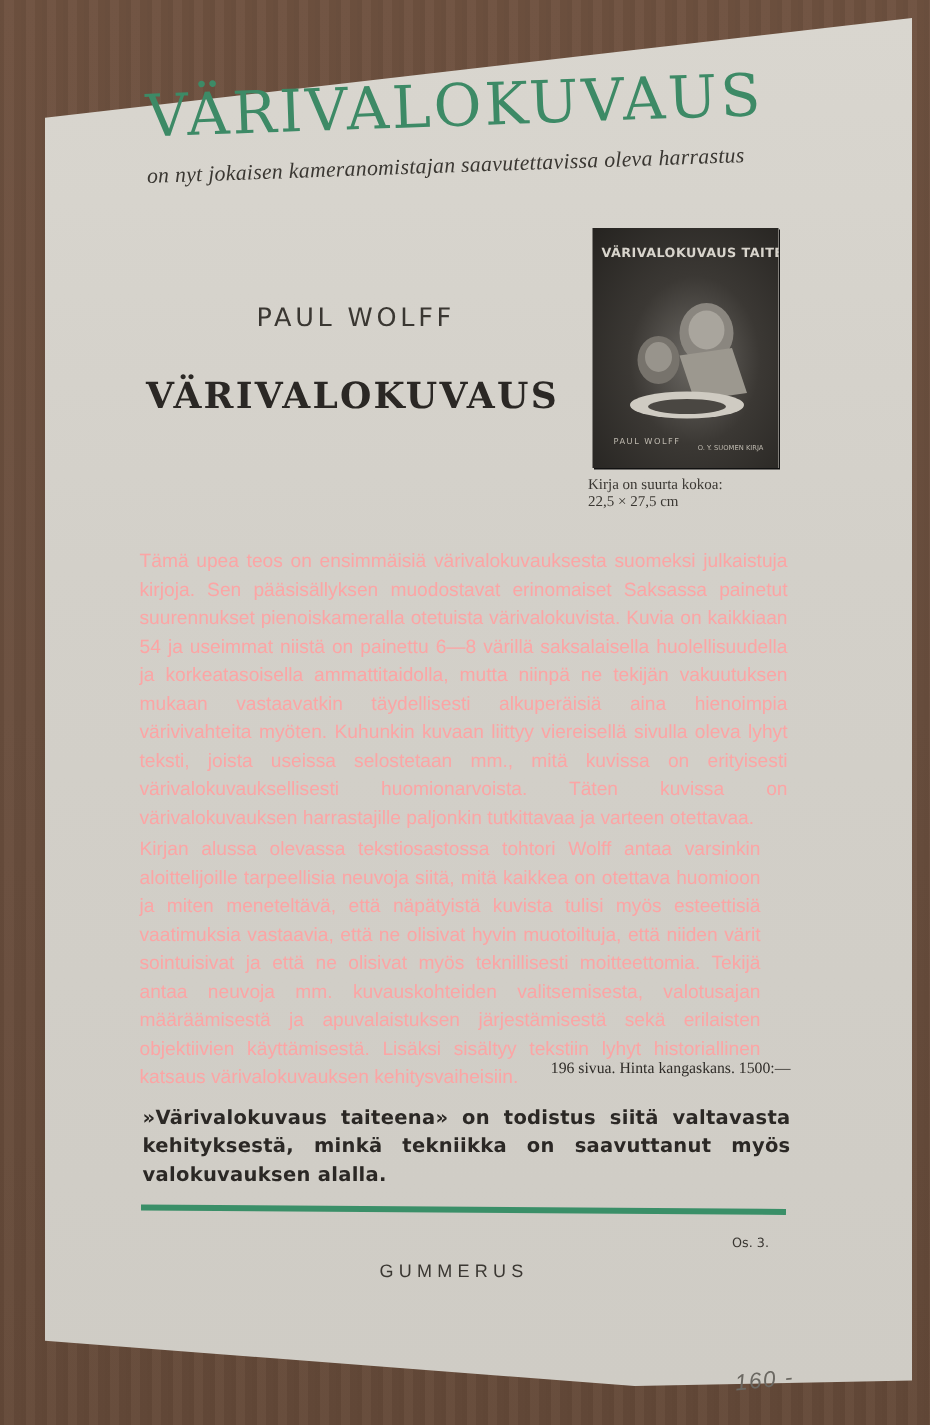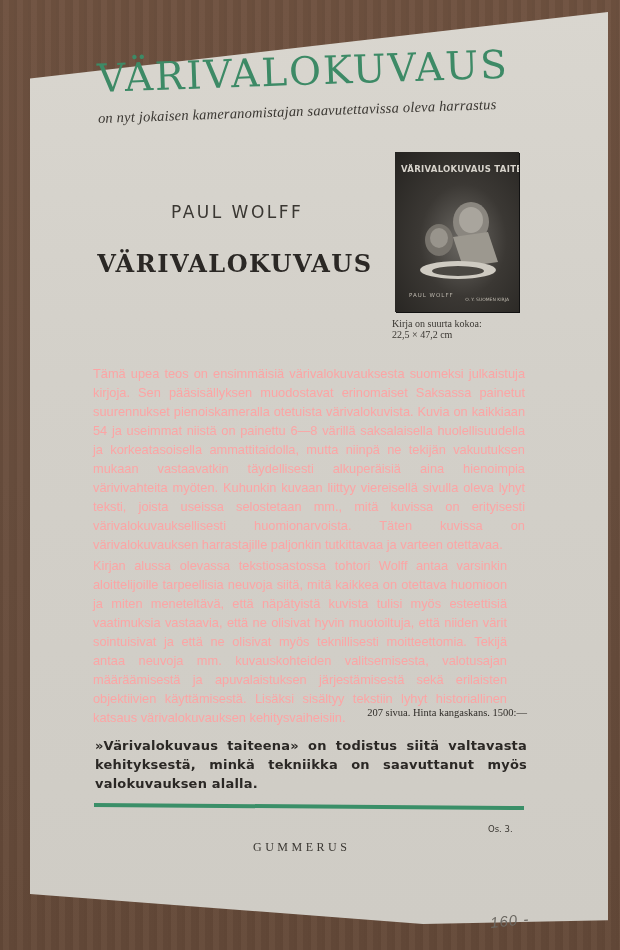--- a/index.html
+++ b/index.html
@@ -120,21 +120,21 @@
       width: 430px; height: 4px; background: #3a8f68;
       transform: rotate(0.4deg); transform-origin: left center;
     }
     .issue-code {
       position: absolute; top: 824px; left: 488px;
       font-family: "DejaVu Sans", sans-serif;
       font-size: 8.5px; color: #3a3732;
     }
     .publisher {
       position: absolute; left: 253px; top: 840px;
-      font-family: Liberation Serif, serif;
+      font-family: Liberation Sans, sans-serif;
       font-size: 12px; letter-spacing: 3.5px; color: #3a3732;
     }
     .pencil-note {
       position: absolute; left: 490px; top: 912px;
       font-family: "Liberation Sans", sans-serif;
       font-style: italic; font-size: 15px;
       color: #6b6862; letter-spacing: 1px;
       transform: rotate(-6deg);
     }
   </style>
@@ -163,27 +163,27 @@
     <path d="M40 45 L75 40 L85 70 L50 75 Z" fill="#9c988f"></path>
     <ellipse cx="45" cy="78" rx="38" ry="9" fill="#cfcbc2"></ellipse>
     <ellipse cx="45" cy="79" rx="26" ry="5" fill="#4a4742"></ellipse>
   </svg>
   <div class="cover-author">PAUL WOLFF</div>
   <div class="cover-pub">O. Y. SUOMEN KIRJA</div>
 </div>
 
 <div class="caption">
   <div>Kirja on suurta kokoa:</div>
-  <div>22,5 × 47,2 cm</div>
+  <div>22,5 × 27,5 cm</div>
 </div>
 
 <div class="body para1">Tämä upea teos on ensimmäisiä värivalokuvauksesta suomeksi julkaistuja kirjoja. Sen pääsisällyksen muodostavat erinomaiset Saksassa painetut suurennukset pienoiskameralla otetuista värivalokuvista. Kuvia on kaikkiaan 54 ja useimmat niistä on painettu 6—8 värillä saksalaisella huolellisuudella ja korkeatasoisella ammattitaidolla, mutta niinpä ne tekijän vakuutuksen mukaan vastaavatkin täydellisesti alkuperäisiä aina hienoimpia värivivahteita myöten. Kuhunkin kuvaan liittyy viereisellä sivulla oleva lyhyt teksti, joista useissa selostetaan mm., mitä kuvissa on erityisesti värivalokuvauksellisesti huomionarvoista. Täten kuvissa on värivalokuvauksen harrastajille paljonkin tutkittavaa ja varteen otettavaa.</div>
 <div class="body para2">Kirjan alussa olevassa tekstiosastossa tohtori Wolff antaa varsinkin aloittelijoille tarpeellisia neuvoja siitä, mitä kaikkea on otettava huomioon ja miten meneteltävä, että näpätyistä kuvista tulisi myös esteettisiä vaatimuksia vastaavia, että ne olisivat hyvin muotoiltuja, että niiden värit sointuisivat ja että ne olisivat myös teknillisesti moitteettomia. Tekijä antaa neuvoja mm. kuvauskohteiden valitsemisesta, valotusajan määräämisestä ja apuvalaistuksen järjestämisestä sekä erilaisten objektiivien käyttämisestä. Lisäksi sisältyy tekstiin lyhyt historiallinen katsaus värivalokuvauksen kehitysvaiheisiin.</div>
 
-<div class="price">207 sivua.  Hinta kangaskans. 1500:—</div>
+<div class="price">196 sivua.  Hinta kangaskans. 1500:—</div>
 
 <div class="tagline">»Värivalokuvaus taiteena» on todistus siitä valtavasta kehityksestä, minkä tekniikka on saavuttanut myös valokuvauksen alalla.</div>
 
 <div class="green-rule"></div>
 <div class="issue-code">Os. 3.</div>
 <div class="publisher">GUMMERUS</div>
 
 <div class="pencil-note">160 -</div>
 
 </body></html>

